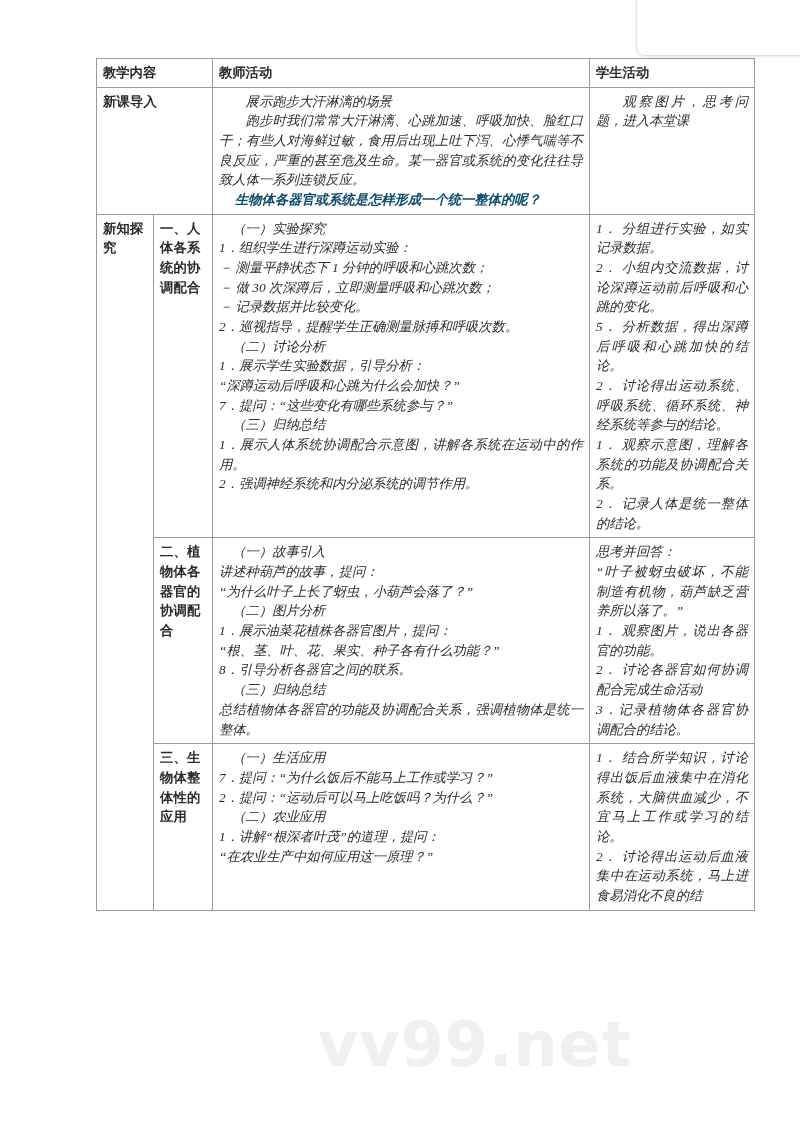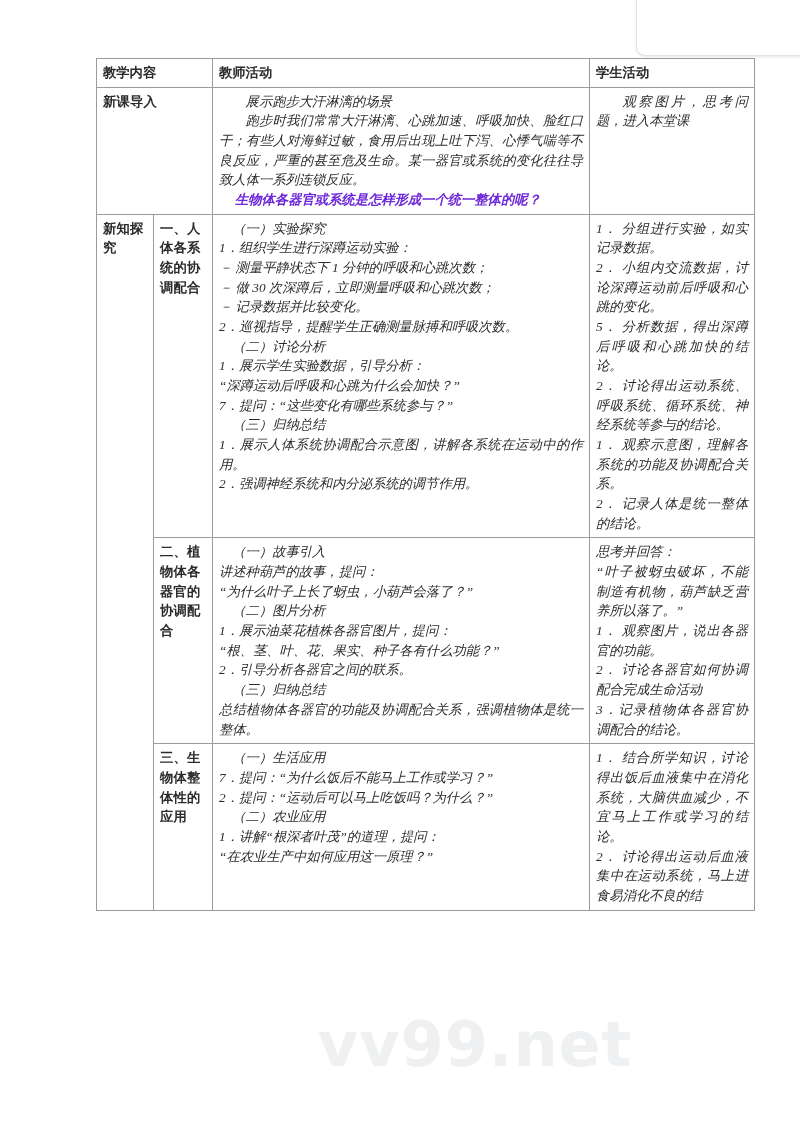--- a/index.html
+++ b/index.html
@@ -104,21 +104,21 @@
     text-justify: inter-ideograph;
     font-style: italic;
   }
   td.teacher-cell { padding: 6px 8px 8px 8px; }
   td.student-cell { padding: 6px 6px 8px 7px; line-height: 1.52; }
 
   p.indent2 { text-indent: 2em; }
   p.indent1 { text-indent: 1em; }
   p.hang    { text-indent: 0; }
   p.red-q {
-    color: #6d28d9;
+    color: #0c4a6e;
     font-weight: bold;
     text-indent: 1.2em;
     margin-top: 1px;
   }
 
   
   td.intro-cell { padding-top: 7px; padding-bottom: 6px; }
 
   
   td.student-centered {
@@ -200,21 +200,21 @@
     <tr>
       <td class="section-cell">二、植物体各器官的协调配合</td>
 
       <td class="body-cell teacher-cell">
         <p class="indent1">（一）故事引入</p>
         <p class="hang">讲述种葫芦的故事，提问：</p>
         <p class="hang">“为什么叶子上长了蚜虫，小葫芦会落了？”</p>
         <p class="indent1">（二）图片分析</p>
         <p class="hang">1．展示油菜花植株各器官图片，提问：</p>
         <p class="hang">“根、茎、叶、花、果实、种子各有什么功能？”</p>
-        <p class="hang">2．引导分析各器官之间的联系。</p>
+        <p class="hang">8．引导分析各器官之间的联系。</p>
         <p class="indent1">（三）归纳总结</p>
         <p class="hang">总结植物体各器官的功能及协调配合关系，强调植物体是统一整体。</p>
       </td>
 
       <td class="body-cell student-cell">
         <p class="hang">思考并回答：</p>
         <p class="hang">“叶子被蚜虫破坏，不能制造有机物，葫芦缺乏营养所以落了。”</p>
         <p class="hang">1． 观察图片，说出各器官的功能。</p>
         <p class="hang">2． 讨论各器官如何协调配合完成生命活动</p>
         <p class="hang">3．记录植物体各器官协调配合的结论。</p>

